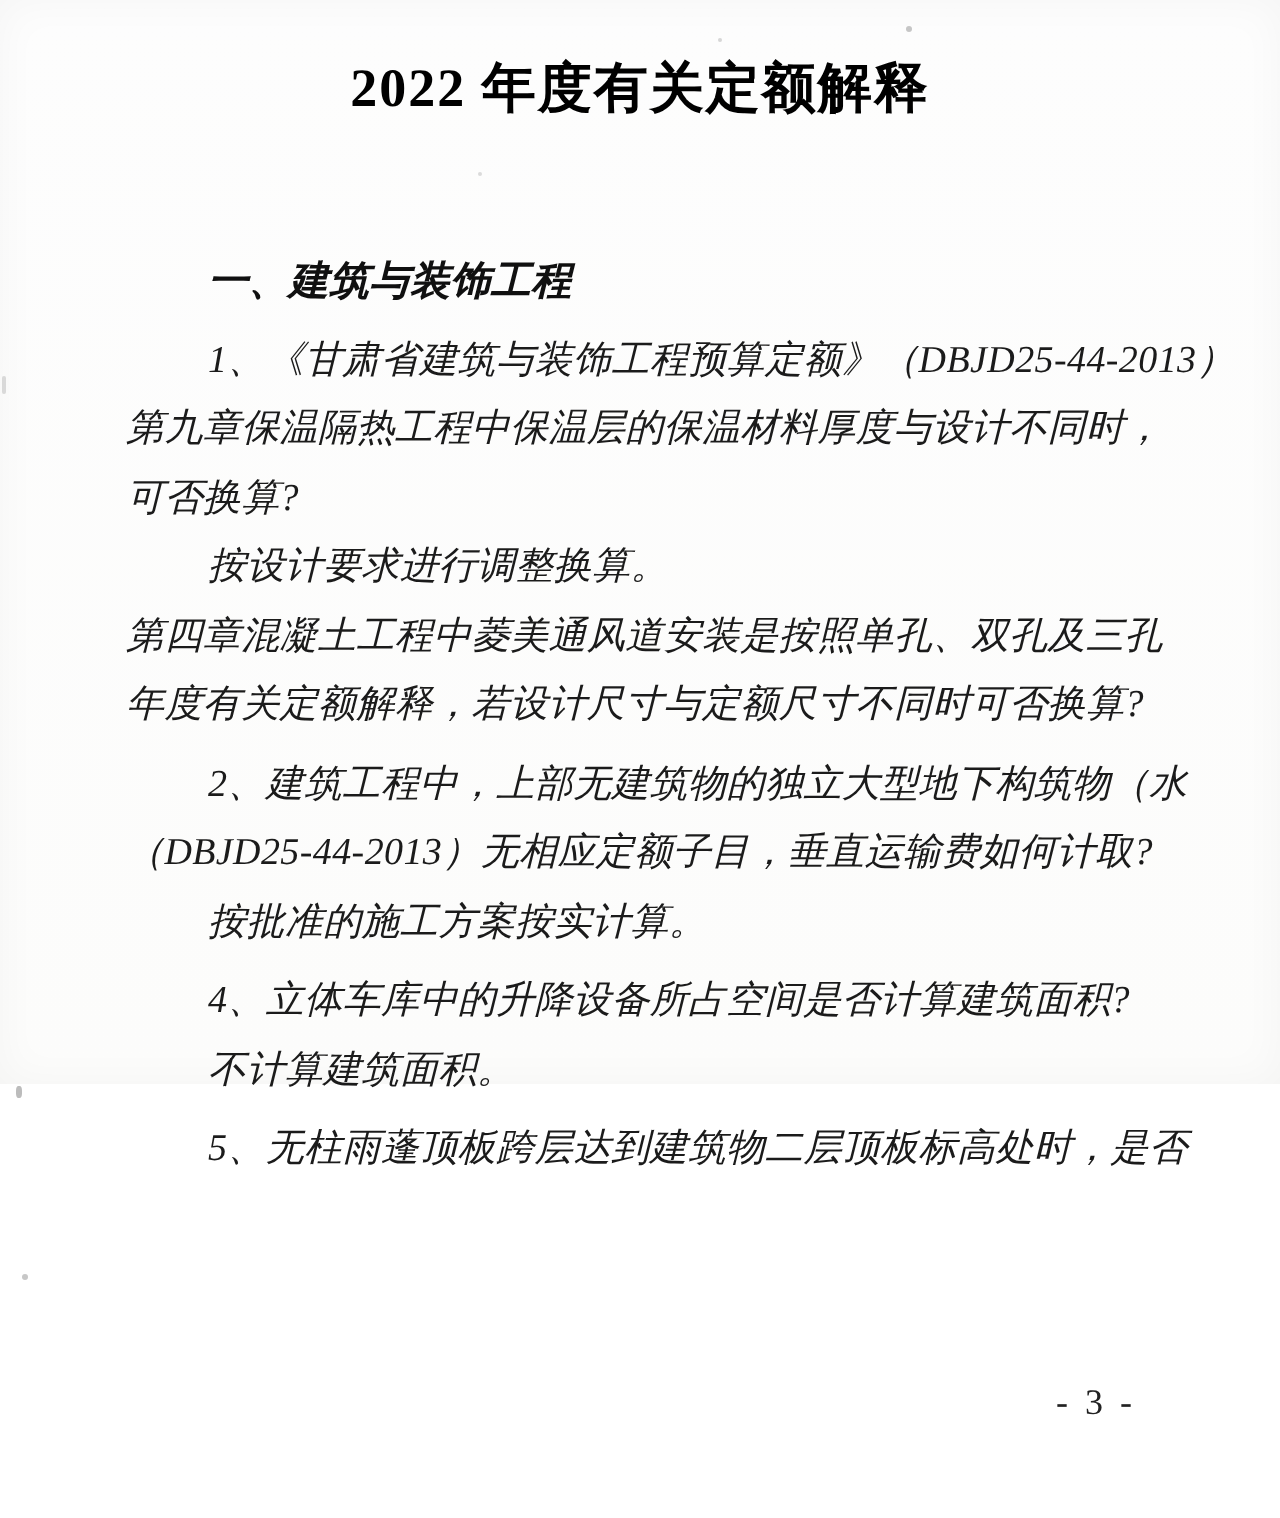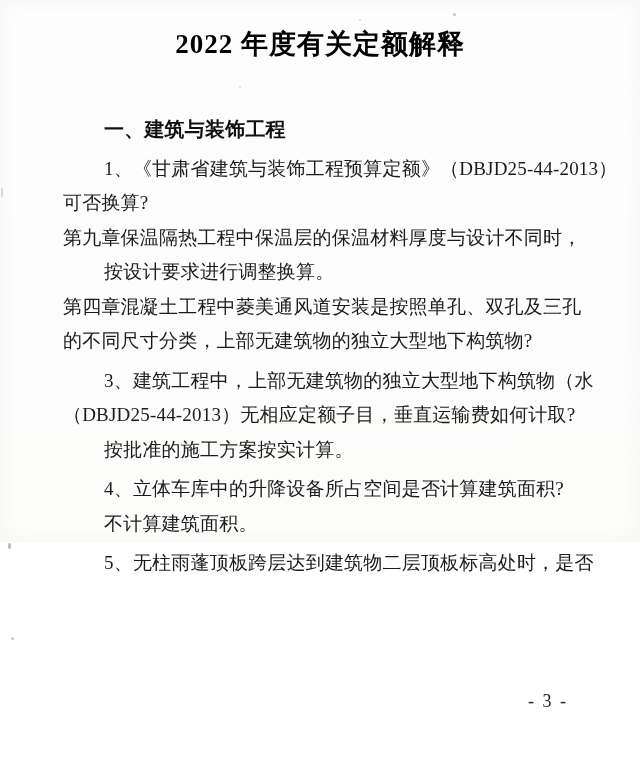--- a/index.html
+++ b/index.html
@@ -26,23 +26,24 @@
     width: 100%;
     margin: 0;
     text-align: center;
     font-size: 27px;
     font-weight: bold;
     color: #000;
     letter-spacing: 1px;
   }
   .content {
     position: absolute;
-    top: 112px;
+    top: 124px;
     left: 63px;
     width: 514px;
+    font-style: italic;
   }
   .line {
     font-size: 19px;
     line-height: 34.5px;
     letter-spacing: 0.2px;
     white-space: nowrap;
     color: #1b1b1b;
   }
   .indent { padding-left: 41px; }
   .qgap   { margin-top: 5px; }
@@ -80,26 +81,26 @@
 <body>
 
 <div class="page">
 
   <h1 class="title">2022 年度有关定额解释</h1>
 
   <div class="content">
     <div class="line heading">一、建筑与装饰工程</div>
 
     <div class="line indent qgap">1、《甘肃省建筑与装饰工程预算定额》（DBJD25-44-2013）</div>
+    <div class="line">第九章保温隔热工程中保温层的保温材料厚度与设计不同时，</div>
     <div class="line">可否换算?</div>
-    <div class="line">第九章保温隔热工程中保温层的保温材料厚度与设计不同时，</div>
     <div class="line indent">按设计要求进行调整换算。</div>
     <div class="line">第四章混凝土工程中菱美通风道安装是按照单孔、双孔及三孔</div>
-    <div class="line">的不同尺寸分类，上部无建筑物的独立大型地下构筑物?</div>
-    <div class="line indent qgap">3、建筑工程中，上部无建筑物的独立大型地下构筑物（水</div>
+    <div class="line">年度有关定额解释，若设计尺寸与定额尺寸不同时可否换算?</div>
+    <div class="line indent qgap">2、建筑工程中，上部无建筑物的独立大型地下构筑物（水</div>
     <div class="line">（DBJD25-44-2013）无相应定额子目，垂直运输费如何计取?</div>
     <div class="line indent">按批准的施工方案按实计算。</div>
     <div class="line indent qgap">4、立体车库中的升降设备所占空间是否计算建筑面积?</div>
     <div class="line indent">不计算建筑面积。</div>
     <div class="line indent qgap">5、无柱雨蓬顶板跨层达到建筑物二层顶板标高处时，是否</div>
   </div>
 
   <div class="pagenum">- 3 -</div>
 
   <div class="speck s1"></div>

